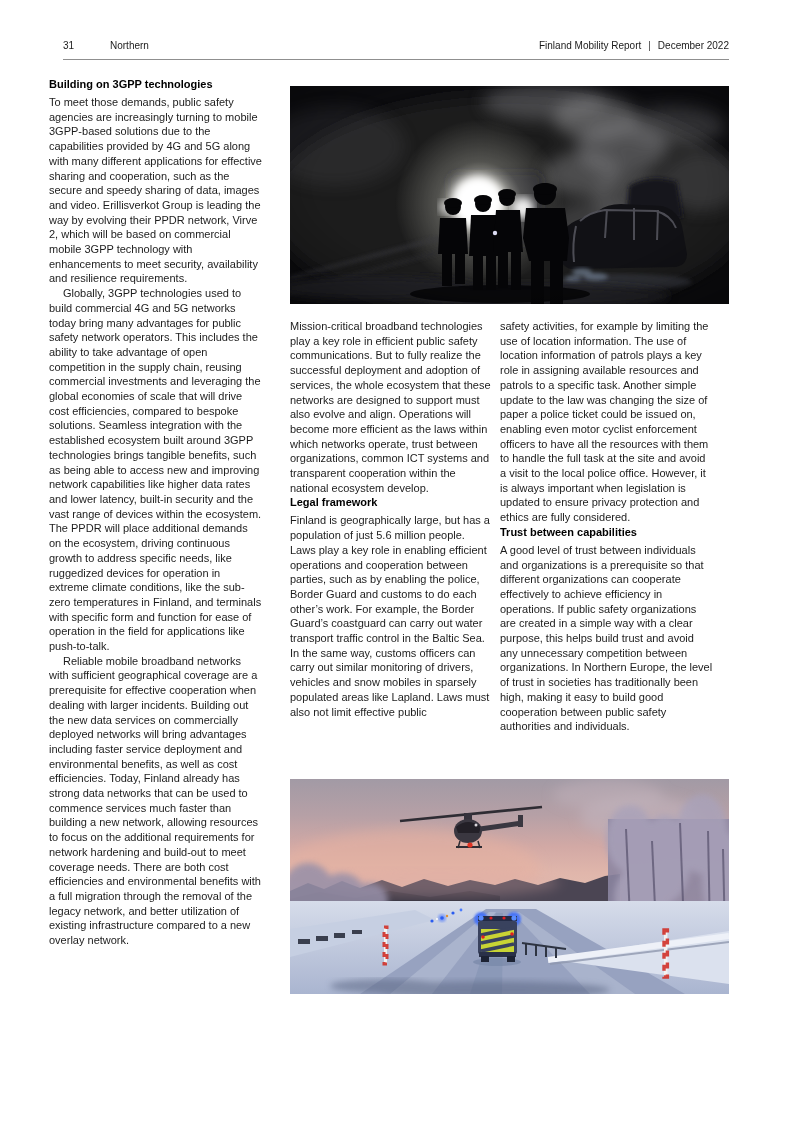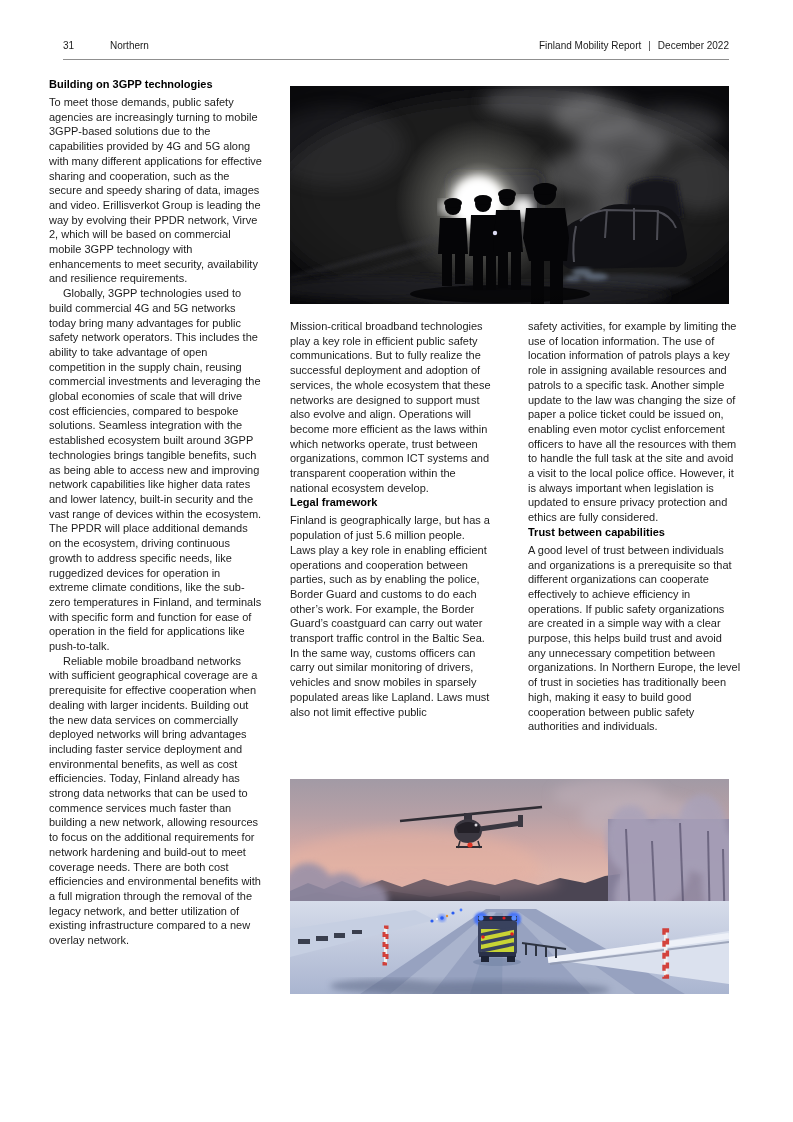--- a/index.html
+++ b/index.html
@@ -10,21 +10,21 @@
        font-size:10px;color:#1b1b1b;}
   .hdr .pageno{width:47px;}
   .hdr .spacer{flex:1;}
   .hdr .right{white-space:pre;}
   .hdr .sep{padding:0 7px;color:#444;}
   .rule{position:absolute;left:63px;top:59px;width:666px;border-top:1px solid #8f8f8f;}
   
   .col{position:absolute;font-size:11px;line-height:14.7px;}
   .col-left{left:49px;top:77px;width:213px;}
   .col-mid{left:290px;top:319px;width:201px;}
-  .col-right{left:528px;top:319px;width:214px;}
+  .col-right{left:500px;top:319px;width:214px;}
   h3{margin:0 0 4px 0;font-size:11px;line-height:14px;font-weight:bold;color:#000;}
   h3.gap{}
   p{margin:0;}
   p.indent{text-indent:14px;}
   
   .photo{position:absolute;left:290px;width:439px;overflow:hidden;}
   .photo-top{top:86px;height:218px;}
   .photo-bottom{top:779px;height:215px;}
   .photo svg{display:block;}
 </style>

